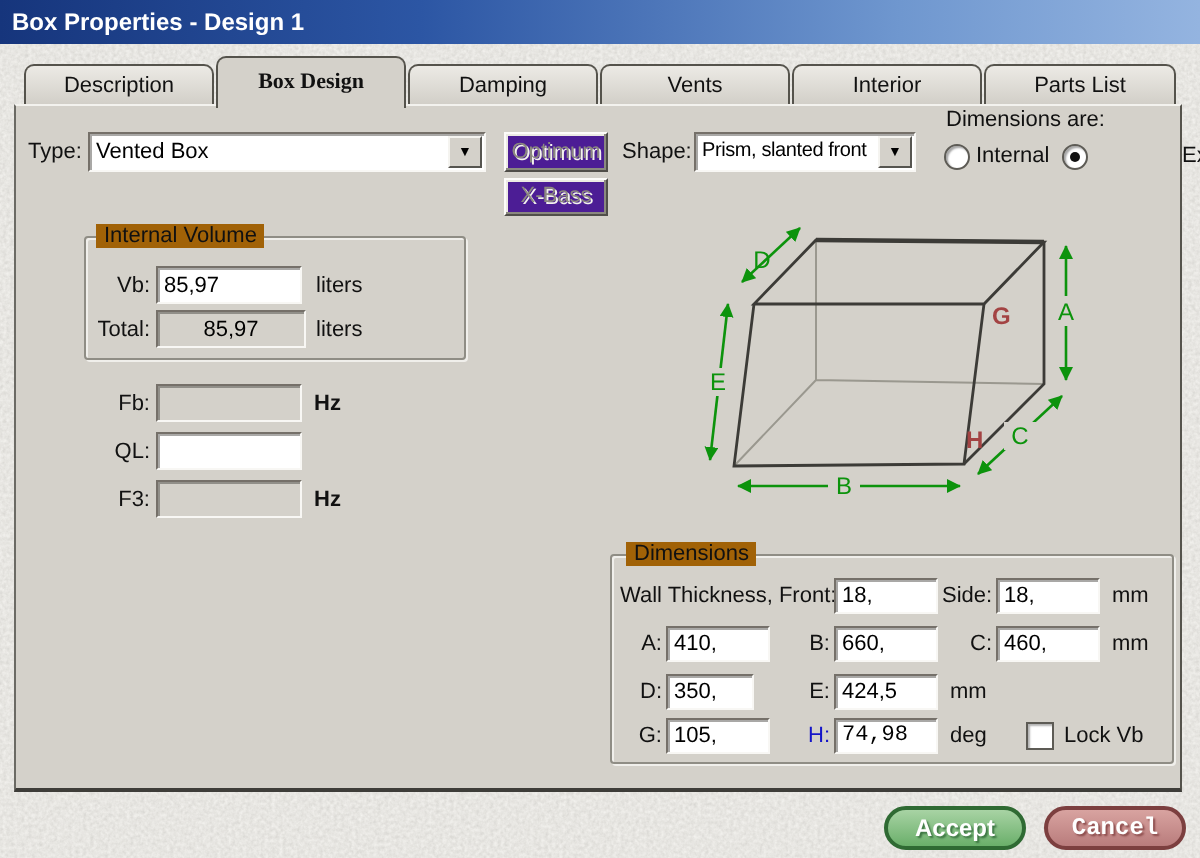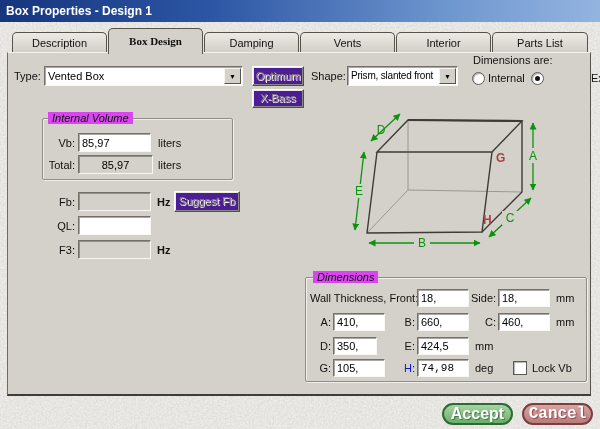--- a/index.html
+++ b/index.html
@@ -29,27 +29,27 @@
   .combo-btn{position:absolute;right:1px;top:1px;bottom:1px;width:17px;background:#d4d1ca;
     border:1px solid;border-color:#f5f4f0 #565550 #565550 #f5f4f0;box-sizing:border-box;
     text-align:center;font-size:7px;line-height:15px;color:#000;cursor:default;}
   .btn{position:absolute;z-index:3;box-sizing:border-box;background:#4c1d95;text-align:center;
     border:1px solid;border-color:#fdfcfa #504e49 #504e49 #fdfcfa;
     box-shadow:inset -1px -1px 0 #8a887f,inset 1px 1px 0 #eceae4;
     font-family:"Liberation Sans",sans-serif;font-size:11px;cursor:default;}
   .btn.disabled{color:#8b897f;text-shadow:1px 1px 0 #f3f2ed;}
   .group{position:absolute;z-index:3;box-sizing:border-box;border:1px solid #8f8d85;border-radius:2px;
     box-shadow:inset 1px 1px 0 #f0efeb,1px 1px 0 #f0efeb;}
-  .legend{position:absolute;z-index:4;background:#d946ef;padding:0 4px;line-height:12px;font-style:italic;}
+  .legend{position:absolute;z-index:4;background:#a16207;padding:0 4px;line-height:12px;}
   .radio{position:absolute;z-index:3;width:11px;height:11px;border-radius:50%;background:#fff;
     border:1px solid #5d5b55;box-shadow:inset 1px 1px 1px rgba(0,0,0,.35);box-sizing:content-box;}
   .radio.on::after{content:"";position:absolute;left:3px;top:3px;width:5px;height:5px;background:#111;border-radius:50%;}
   .checkbox{position:absolute;z-index:3;width:12px;height:12px;background:#fff;
     border:1px solid #5d5b55;box-shadow:inset 1px 1px 1px rgba(0,0,0,.3);}
-  .pill{position:absolute;z-index:3;border-radius:11px;color:#fff;font-weight:bold;font-size:16px;
+  .pill{position:absolute;z-index:3;border-radius:11px;color:#fff;font-weight:bold;font-size:12px;
     text-align:center;line-height:18px;box-sizing:border-box;cursor:default;}
   .accept{background:linear-gradient(#a8d3a4,#6aaf6a);border:2px solid #2f6a33;text-shadow:1px 1px 1px #3a7340;}
   .cancel{background:linear-gradient(#d8a3a0,#b97c7c);border:2px solid #7c3f3f;text-shadow:1px 1px 1px #8a4a4a;font-family:Liberation Mono, monospace;}
   .diagram{position:absolute;z-index:3;}
   .blue{color:#1515c8;}
 </style>
 </head>
 <body>
 
 <div class="screen">
@@ -108,21 +108,20 @@
   <div class="lbl rlbl" style="left:40px;top:137px;width:35px;">Vb:</div>
   <input class="field" style="left: 78px; top: 133px; width: 73px; height: 19px;" value="85,97">
   <div class="lbl" style="left:158px;top:137px;">liters</div>
   <div class="lbl rlbl" style="left:40px;top:159px;width:35px;">Total:</div>
   <input class="field ro center" readonly="" style="left: 78px; top: 155px; width: 75px; height: 19px;" value="85,97">
   <div class="lbl" style="left:158px;top:159px;">liters</div>
 
   <div class="lbl rlbl" style="left:40px;top:196px;width:35px;">Fb:</div>
   <input class="field ro" readonly="" style="left: 78px; top: 192px; width: 73px; height: 19px;" value="">
   <div class="lbl" style="left:157px;top:196px;font-weight:bold;">Hz</div>
-  <div class="btn disabled" style="left:174px;top:191px;width:66px;height:21px;line-height:19px;">Suggest Fb</div>
   <div class="lbl rlbl" style="left:40px;top:220px;width:35px;">QL:</div>
   <input class="field" style="left: 78px; top: 216px; width: 73px; height: 19px;" value="">
   <div class="lbl rlbl" style="left:40px;top:244px;width:35px;">F3:</div>
   <input class="field ro" readonly="" style="left: 78px; top: 240px; width: 73px; height: 19px;" value="">
   <div class="lbl" style="left:157px;top:244px;font-weight:bold;">Hz</div>
 
   <svg class="diagram" style="left:338px;top:102px;" width="212" height="150" viewBox="338 102 212 150">
     <defs>
       <marker id="ah" markerWidth="8" markerHeight="8" refX="6.5" refY="3.5" orient="auto-start-reverse" markerUnits="userSpaceOnUse">
         <path d="M0,0 L7,3.5 L0,7 z" fill="#0c930c"></path>

